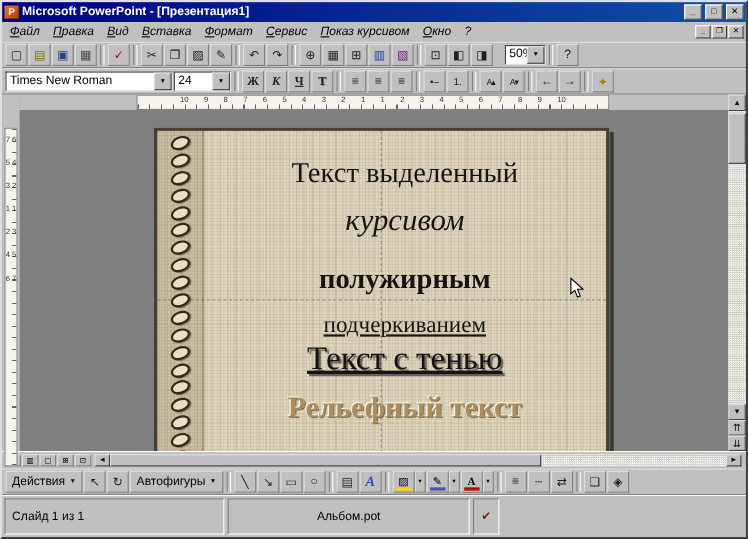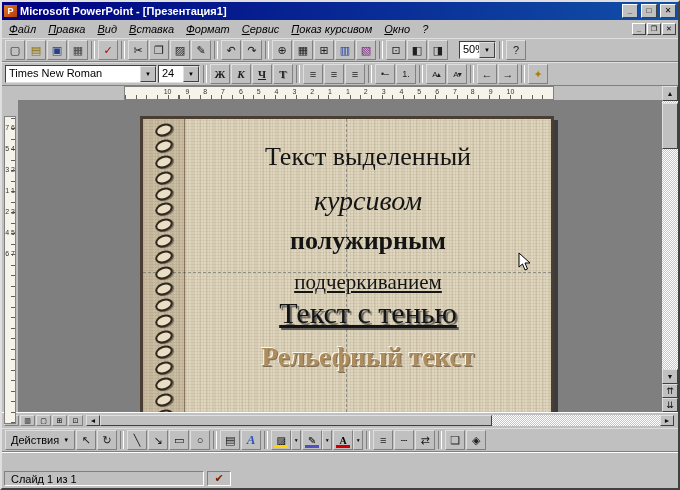--- a/index.html
+++ b/index.html
@@ -34,21 +34,21 @@
   .tbtn{width:20px;height:20px;box-sizing:border-box;display:flex;align-items:center;justify-content:center;
     font-size:11px;color:#202020;background:#c0c0c0;
     border:1px solid;border-color:#dfdfdf #808080 #808080 #dfdfdf;position:relative;}
   .sep{width:2px;height:18px;border-left:1px solid #808080;border-right:1px solid #fff;margin:0 2px;flex:0 0 2px;}
   .combo{display:flex;align-items:stretch;height:18px;box-sizing:border-box;background:#fff;
     border:1px solid;border-color:#404040 #dfdfdf #dfdfdf #404040;}
   .combo .val{flex:1;padding:1px 3px 0;font-size:11px;white-space:nowrap;overflow:hidden;}
   .combo .drop{width:14px;background:#c0c0c0;border:1px solid;border-color:#dfdfdf #404040 #404040 #dfdfdf;
     display:flex;align-items:center;justify-content:center;font-size:6px;}
   .font-combo{width:152px;}
-  .size-combo{width:42px;}
+  .size-combo{width:52px;}
   .zoom-combo{width:37px;margin-left:10px;}
   .serifb{font-family:"Liberation Serif","DejaVu Serif",serif;font-weight:bold;}
   .it{font-style:italic;font-family:"Liberation Serif",serif;font-weight:bold;}
   .un{text-decoration:underline;font-family:"Liberation Serif",serif;font-weight:bold;}
   .sh{font-family:"Liberation Serif",serif;font-weight:bold;text-shadow:1px 1px 0 #888;}
   .ic-open{color:#8a6d00;}
   .ic-save{color:#27408b;}
   .ic-print{color:#444;}
   .ic-chart{color:#2040a0;}
   .ic-clip{color:#7a2080;}
@@ -95,21 +95,21 @@
     background:rgba(120,95,60,.20);border-right:1px solid rgba(70,50,30,.5);
     display:flex;flex-direction:column;justify-content:space-around;align-items:center;padding:3px 0;box-sizing:border-box;}
   .coil{width:14px;height:8px;border:2px solid #32281c;border-radius:50%;background:#e8dfc6;
     transform:rotate(-20deg);box-shadow:1px 1px 1px rgba(0,0,0,.45);}
   .guide-v{position:absolute;left:203px;top:0;bottom:0;border-left:1px dashed #8f8f86;}
   .guide-h{position:absolute;top:153px;left:0;right:0;border-top:1px dashed #8f8f86;}
   .slide-text{position:absolute;left:42px;right:0;top:0;bottom:0;display:flex;flex-direction:column;align-items:center;
     font-family:"Liberation Serif","DejaVu Serif",serif;color:#141414;line-height:1.2;}
   .line-regular{font-size:26px;margin-top:22px;}
   .line-italic{font-size:28px;font-style:italic;margin-top:12px;}
-  .line-bold{font-size:26px;font-weight:bold;margin-top:7px;}
+  .line-bold{font-size:26px;font-weight:bold;margin-top:20px;}
   .line-underline{font-size:21px;text-decoration:underline;margin-top:14px;}
   .line-shadow{font-size:30px;text-shadow:2px 2px 1px rgba(70,70,70,.8);text-decoration:underline;}
   .line-emboss{font-size:27px;font-weight:bold;color:#ad8c5d;
     text-shadow:-1px -1px 0 rgba(255,250,235,.95),1px 1px 0 rgba(85,65,40,.65);margin-top:10px;}
   .cursor{position:absolute;left:500px;top:152px;z-index:6;}
   
   .scroll-col{flex:0 0 16px;background:#c0c0c0;display:flex;flex-direction:column;}
   .sbtn{flex:0 0 15px;width:16px;box-sizing:border-box;background:#c0c0c0;
     border:1px solid;border-color:#dfdfdf #404040 #404040 #dfdfdf;
     display:flex;align-items:center;justify-content:center;font-size:7px;color:#111;}
@@ -123,21 +123,21 @@
   .vbtn{width:15px;height:11px;box-sizing:border-box;display:flex;align-items:center;justify-content:center;
     font-size:7px;background:#c0c0c0;border:1px solid;border-color:#dfdfdf #808080 #808080 #dfdfdf;}
   .h-scroll{flex:1;height:11px;margin:0 2px;display:flex;align-items:stretch;}
   .h-scroll .sbtn{flex:0 0 14px;width:14px;height:11px;}
   .h-scroll .track{flex:1;}
   .h-thumb{position:absolute;top:0;left:0;height:11px;width:70%;box-sizing:border-box;background:#c0c0c0;
     border:1px solid;border-color:#dfdfdf #404040 #404040 #dfdfdf;}
   
   .statusbar{flex:0 0 20px;box-sizing:border-box;background:#c0c0c0;display:flex;gap:3px;padding:2px 2px;border-top:1px solid #fff;}
   .panel{box-sizing:border-box;border:1px solid;border-color:#808080 #fff #fff #808080;
-    display:flex;align-items:center;padding:0 6px;font-size:11px;white-space:nowrap;overflow:hidden;margin-top:16px;}
+    display:flex;align-items:center;padding:9px 6px;font-size:11px;white-space:nowrap;overflow:hidden;}
   .p1{width:200px;}
   .p2{width:220px;justify-content:center;}
   .p3{width:24px;justify-content:center;color:#802000;}
   .wordart-glyph{color:#2a52be;font-family:"Liberation Serif",serif;font-weight:bold;font-style:italic;font-size:13px;}
 </style>
 </head>
 <body>
 
 <div class="window">
 
@@ -309,20 +309,24 @@
     </span>
   </div>
 
   <div class="toolbar">
     <span class="menu-btn">
       <span>Действия</span>
       <span class="arrow">▼</span>
     </span>
     <span class="tbtn">↖</span>
     <span class="tbtn">↻</span>
+    <span class="menu-btn">
+      <span>Автофигуры</span>
+      <span class="arrow">▼</span>
+    </span>
     <span class="sep"></span>
     <span class="tbtn">╲</span>
     <span class="tbtn">↘</span>
     <span class="tbtn">▭</span>
     <span class="tbtn">○</span>
     <span class="sep"></span>
     <span class="tbtn">▤</span>
     <span class="tbtn wordart-glyph">А</span>
     <span class="sep"></span>
     <span class="split">
@@ -350,16 +354,17 @@
     <span class="tbtn">≡</span>
     <span class="tbtn">┄</span>
     <span class="tbtn">⇄</span>
     <span class="sep"></span>
     <span class="tbtn">❏</span>
     <span class="tbtn">◈</span>
   </div>
 
   <div class="statusbar">
     <span class="panel p1">Слайд 1 из 1</span>
+    <span class="panel p2">Альбом.pot</span>
     <span class="panel p3">✔</span>
   </div>
 
 </div>
 
 </body></html>

